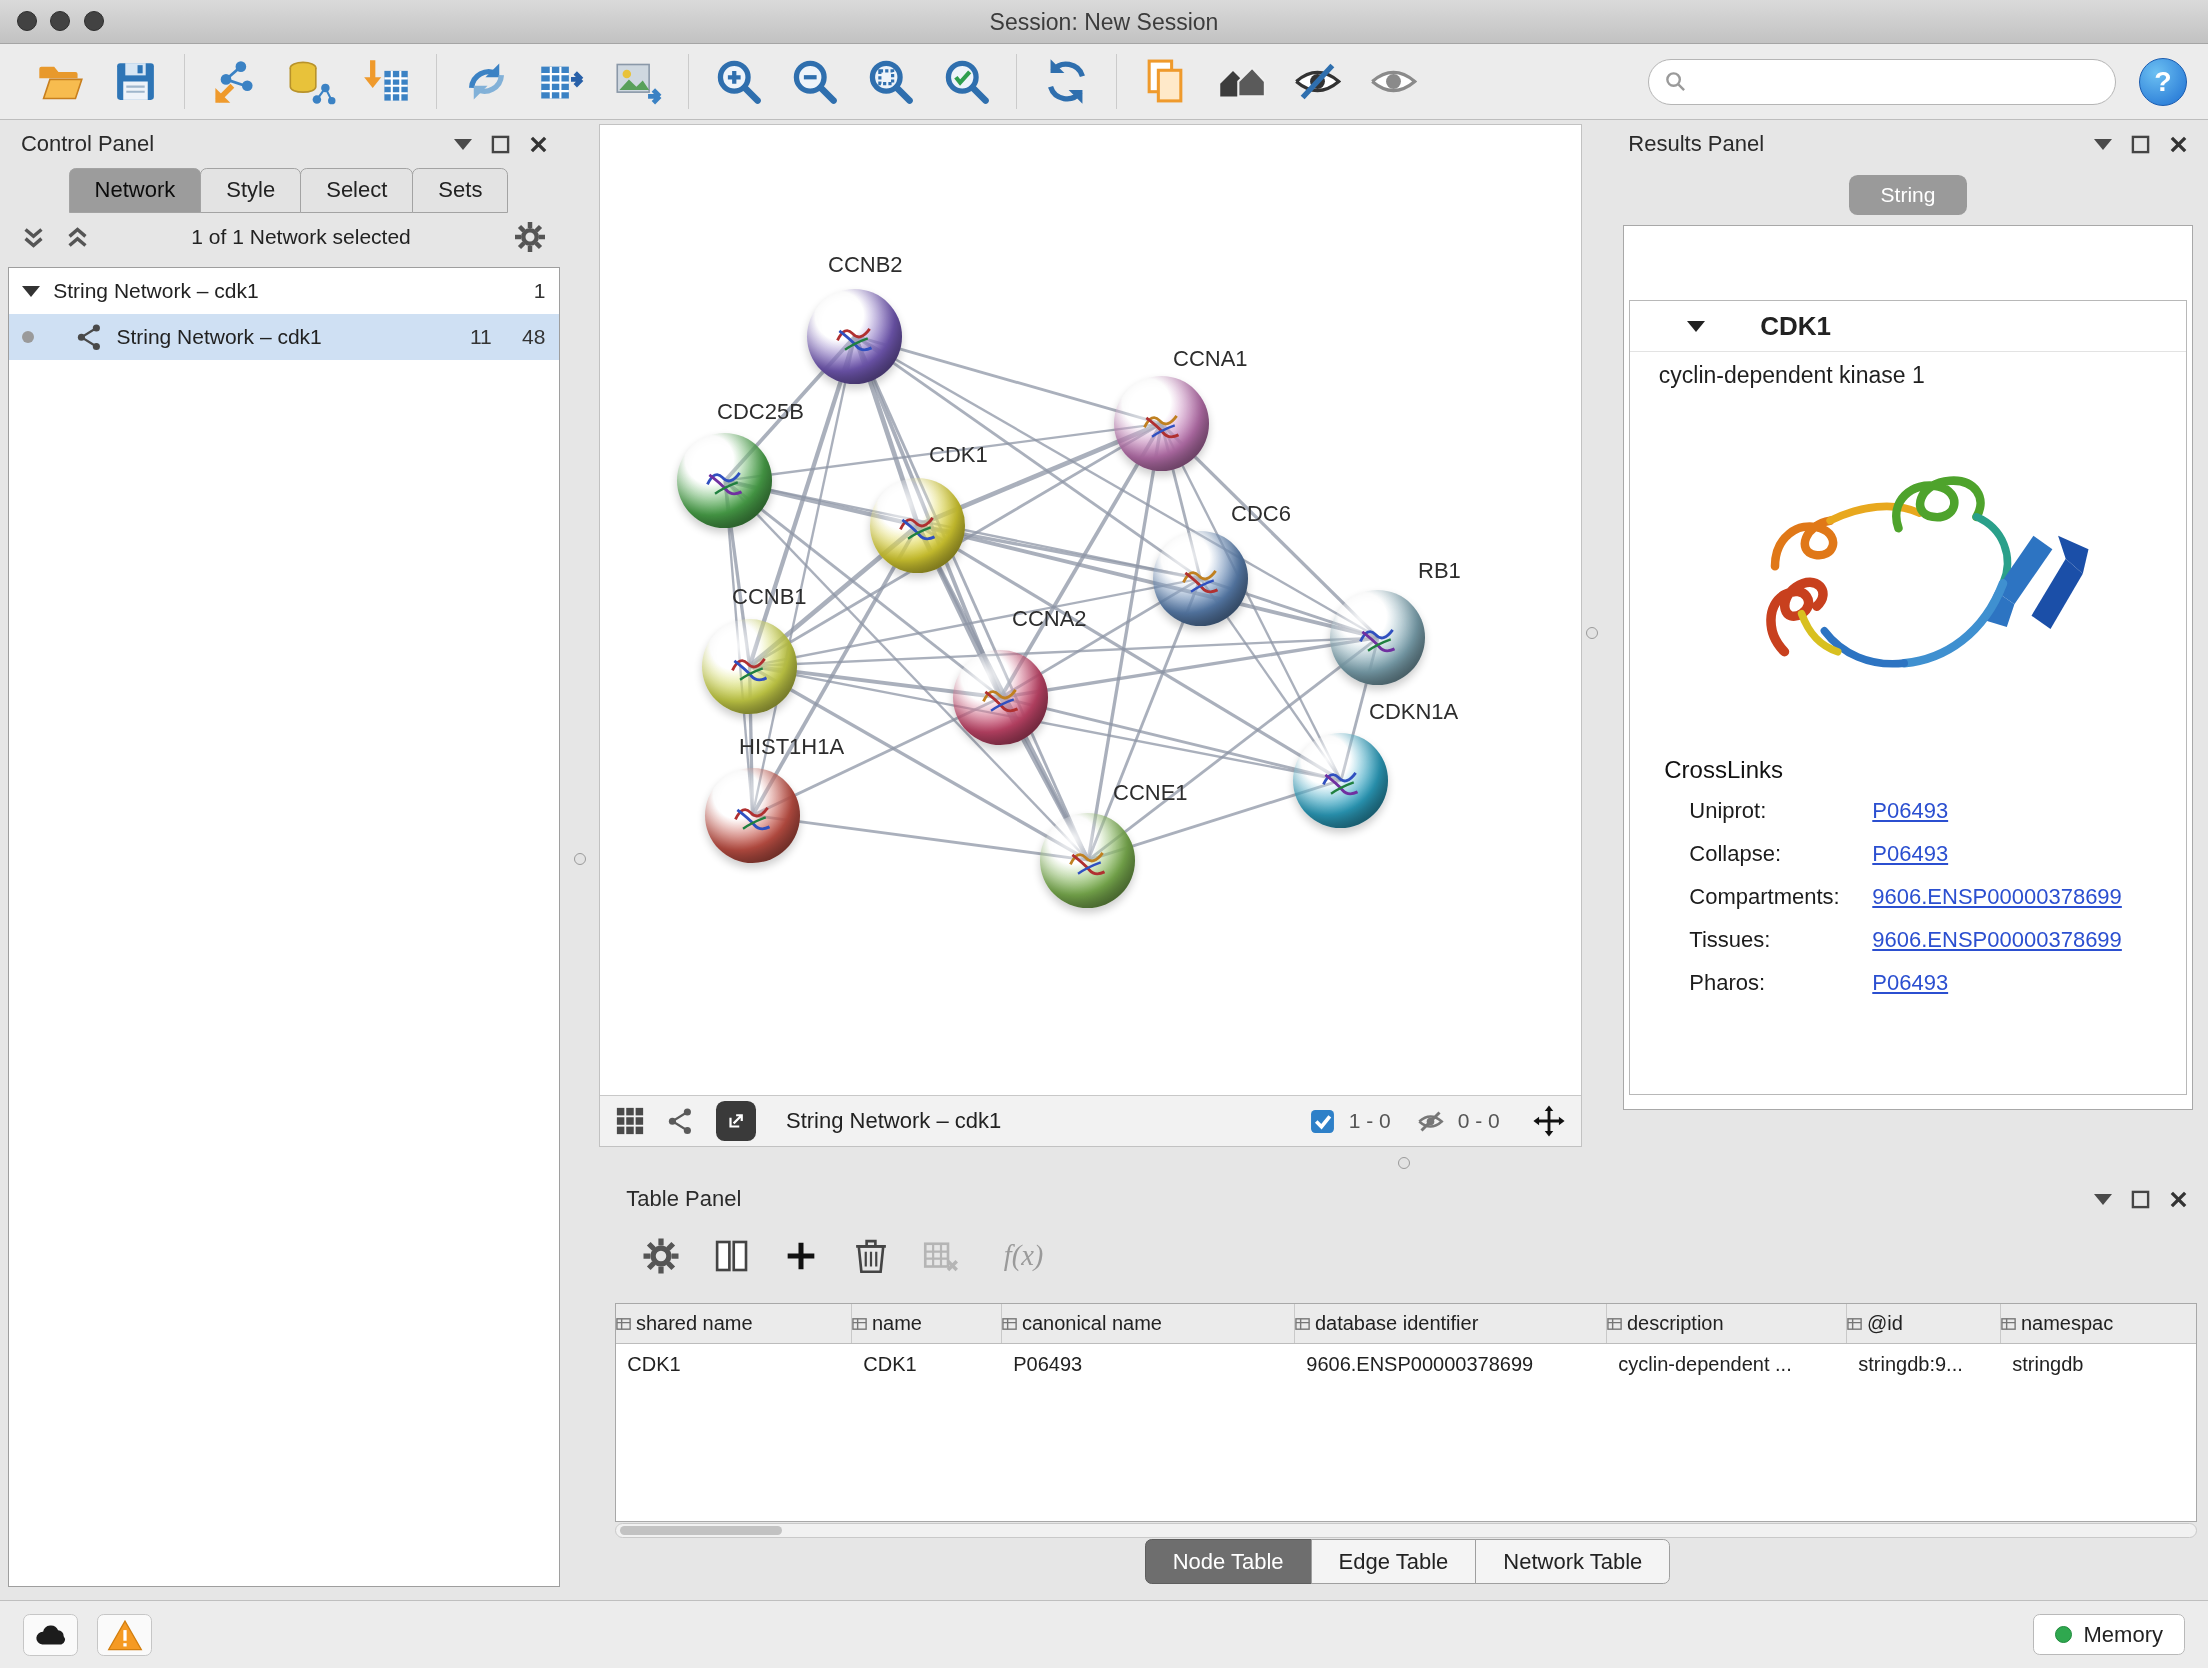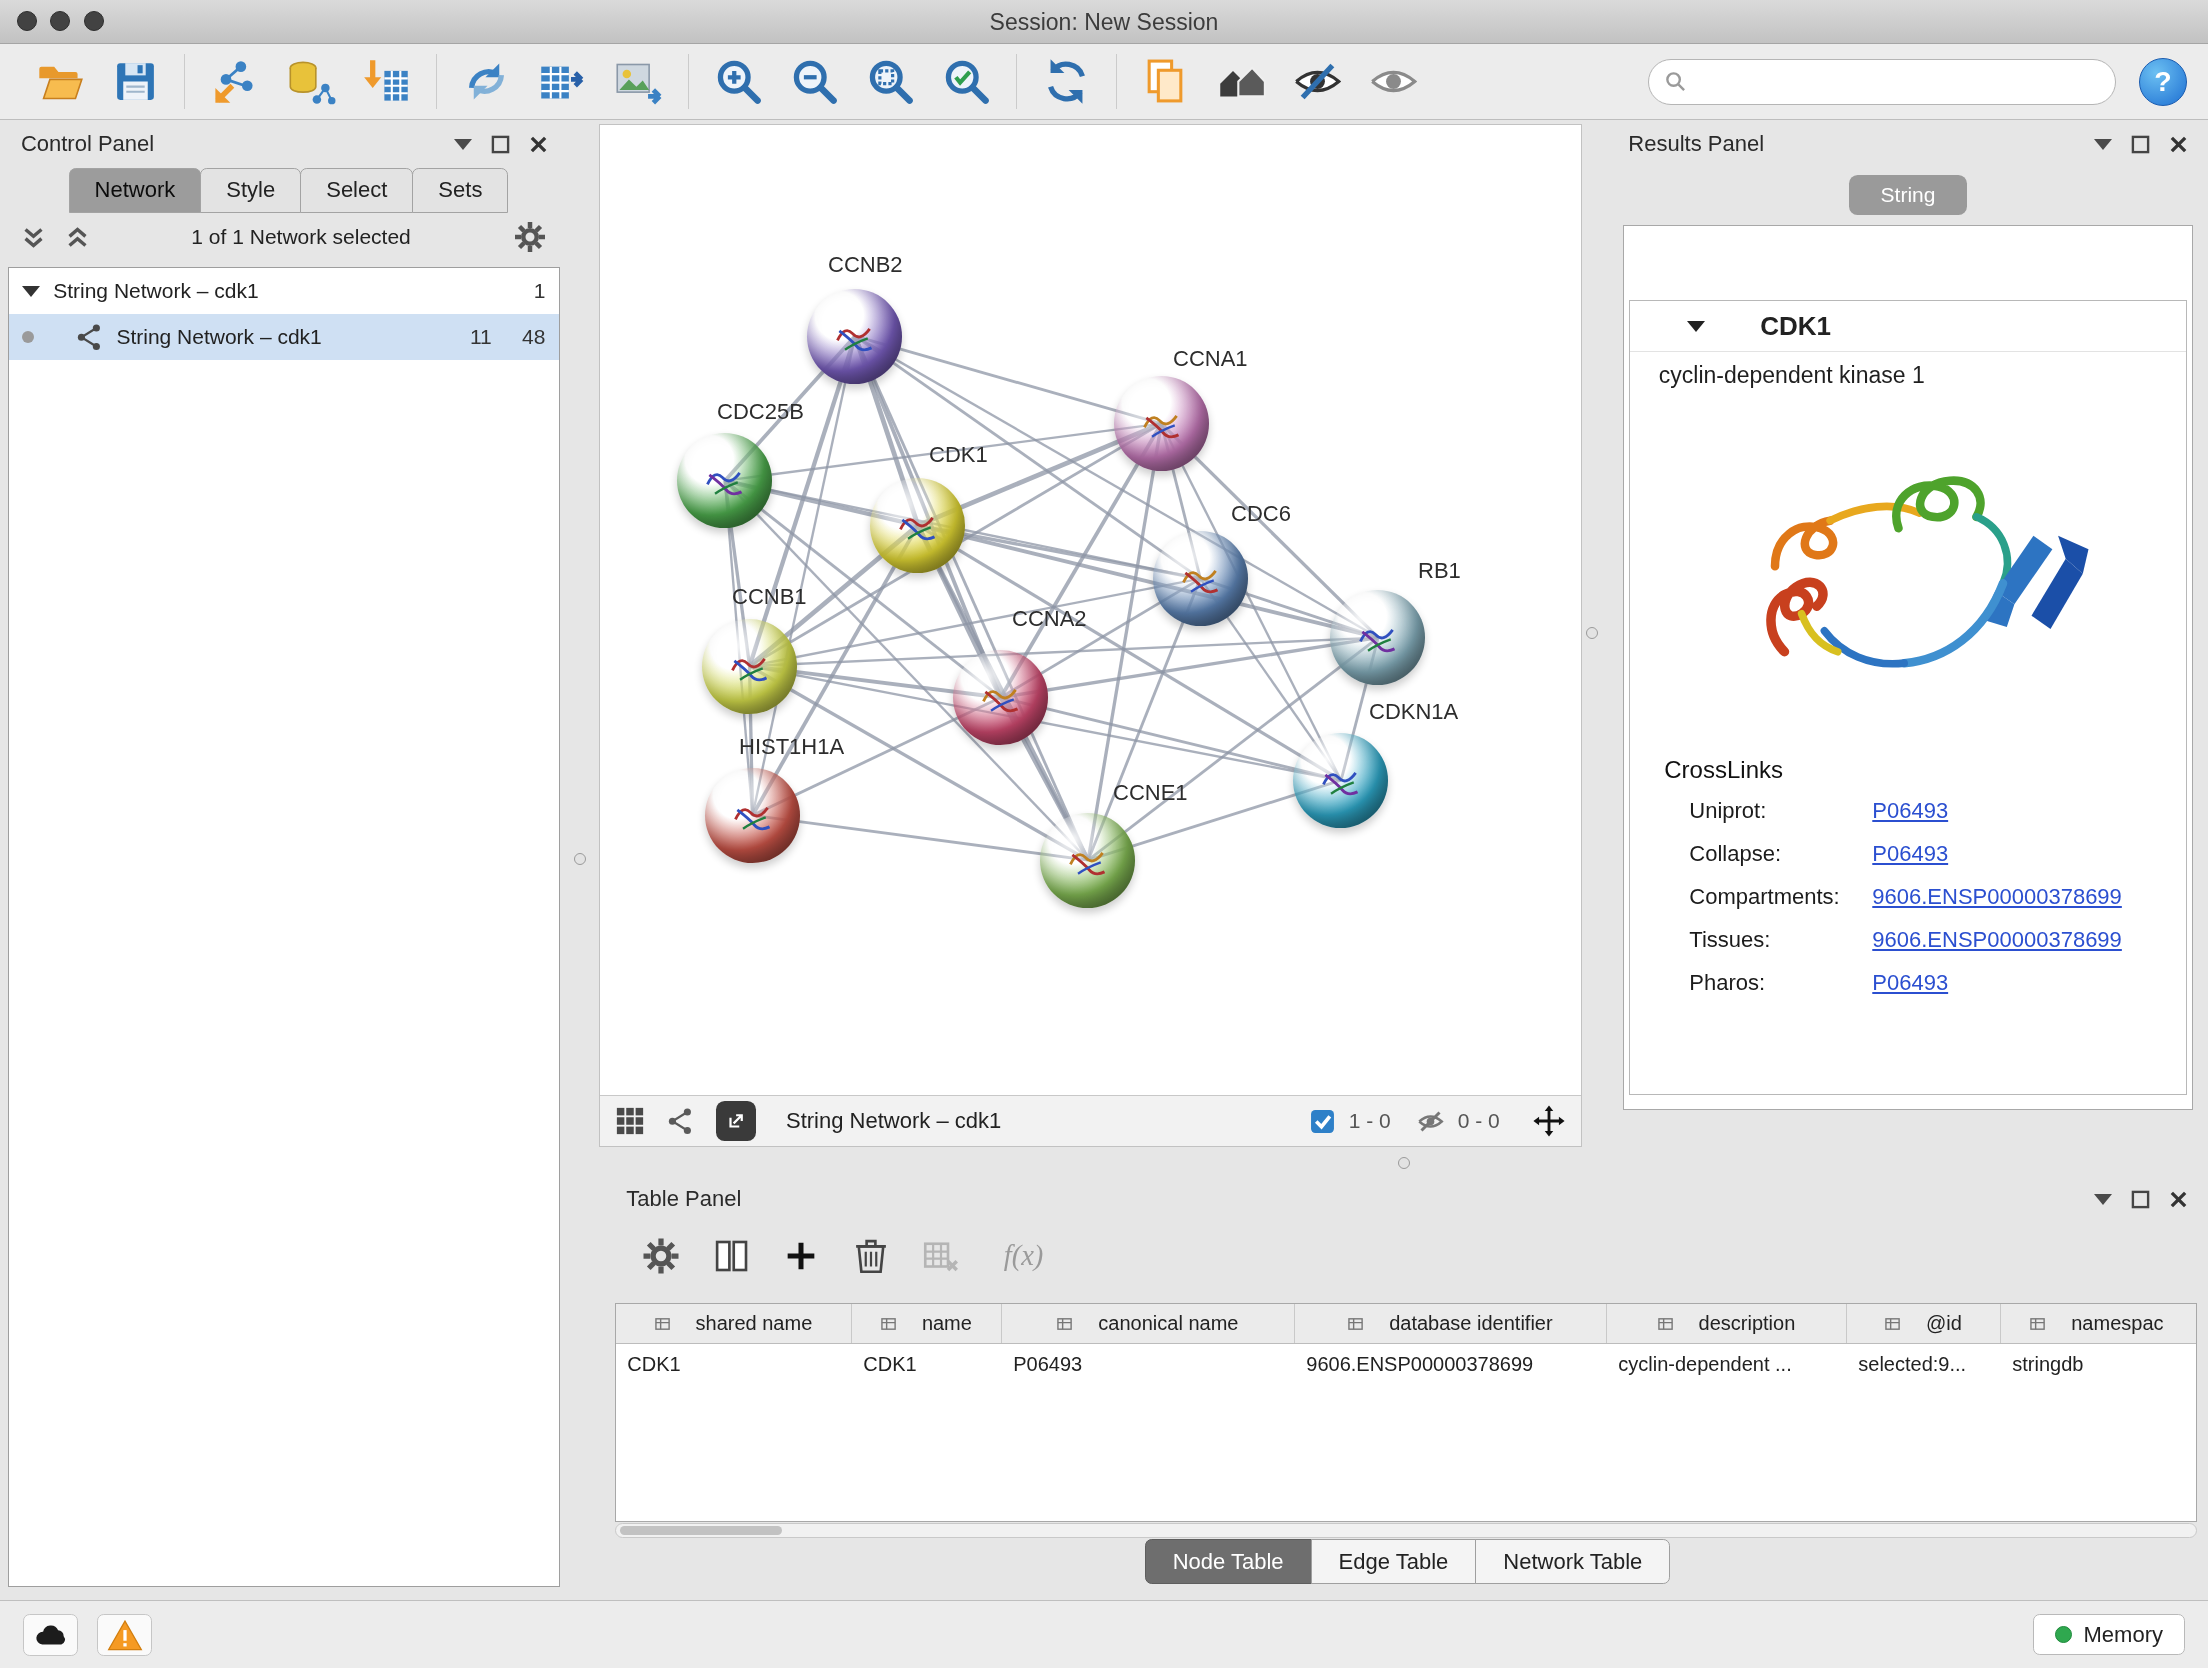--- a/index.html
+++ b/index.html
@@ -67,21 +67,21 @@
   .xl-row{display:flex;height:43px;align-items:center;padding-left:59px;font-size:22px;}
   .xl-label{width:183px;color:#1c1c1c;}
   .xl-link{color:#2b4fd0;text-decoration:underline;cursor:pointer;}
 
   
   .table-panel{position:absolute;left:613px;top:1179px;width:1588px;height:413px;}
   .tp-toolbar{display:flex;align-items:center;gap:28.5px;padding:7.6px 0 0 27px;height:67px;}
   .fx-label{font-family:"Liberation Serif",serif;font-style:italic;font-size:28.5px;color:#9a9a9a;margin-left:13.3px;}
   .tp-table{position:absolute;left:1.9px;right:3.8px;top:124px;height:219px;background:#fff;border:1px solid #a8a8a8;overflow:hidden;}
   .tp-header{display:flex;background:#ebebeb;border-bottom:1px solid #bcbcbc;height:40px;}
-  .tp-col{display:flex;align-items:center;justify-content:center;gap:25px;border-right:1px solid #c9c9c9;font-size:20px;overflow:hidden;white-space:nowrap;}
+  .tp-col{display:flex;align-items:center;gap:4px;border-right:1px solid #c9c9c9;font-size:20px;overflow:hidden;white-space:nowrap;}
   .tp-row{display:flex;height:40px;}
   .tp-cell{display:flex;align-items:center;padding:0 11.4px;font-size:20px;overflow:hidden;white-space:nowrap;}
   .tp-col:nth-child(1),.tp-cell:nth-child(1){width:236px;}
   .tp-col:nth-child(2),.tp-cell:nth-child(2){width:150px;}
   .tp-col:nth-child(3),.tp-cell:nth-child(3){width:293px;}
   .tp-col:nth-child(4),.tp-cell:nth-child(4){width:312px;}
   .tp-col:nth-child(5),.tp-cell:nth-child(5){width:240px;}
   .tp-col:nth-child(6),.tp-cell:nth-child(6){width:154px;}
   .tp-col:nth-child(7),.tp-cell:nth-child(7){width:192px;border-right:none;}
   .h-scrollbar{position:absolute;left:1.9px;right:3.8px;top:344px;height:15px;background:#f1f1f1;border:1px solid #c9c9c9;border-radius:7.6px;}
@@ -654,21 +654,21 @@
           </svg>
           <span>namespac</span>
         </div>
     </div>
     <div class="tp-row">
       <div class="tp-cell">CDK1</div>
       <div class="tp-cell">CDK1</div>
       <div class="tp-cell">P06493</div>
       <div class="tp-cell">9606.ENSP00000378699</div>
       <div class="tp-cell">cyclin-dependent ...</div>
-      <div class="tp-cell">selected:9...</div>
+      <div class="tp-cell">stringdb:9...</div>
       <div class="tp-cell">stringdb</div>
     </div>
   </div>
   <div class="h-scrollbar">
       <div class="h-thumb"></div>
     </div>
   <div class="tp-tabs">
     <span class="tp-tab selected">Node Table</span>
     <span class="tp-tab">Edge Table</span>
     <span class="tp-tab">Network Table</span>

